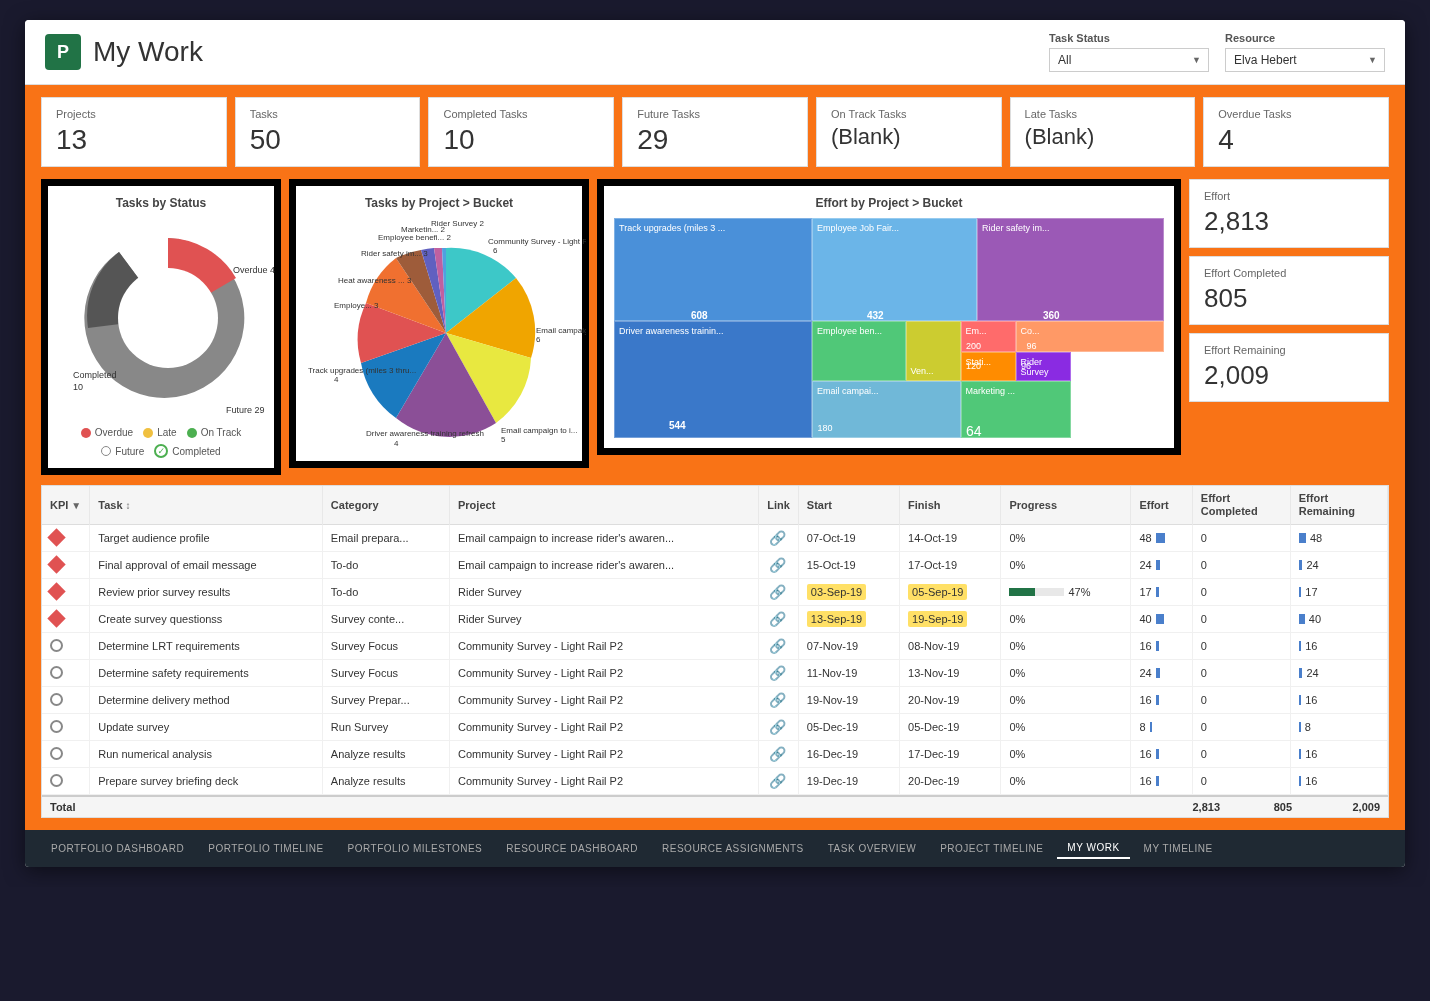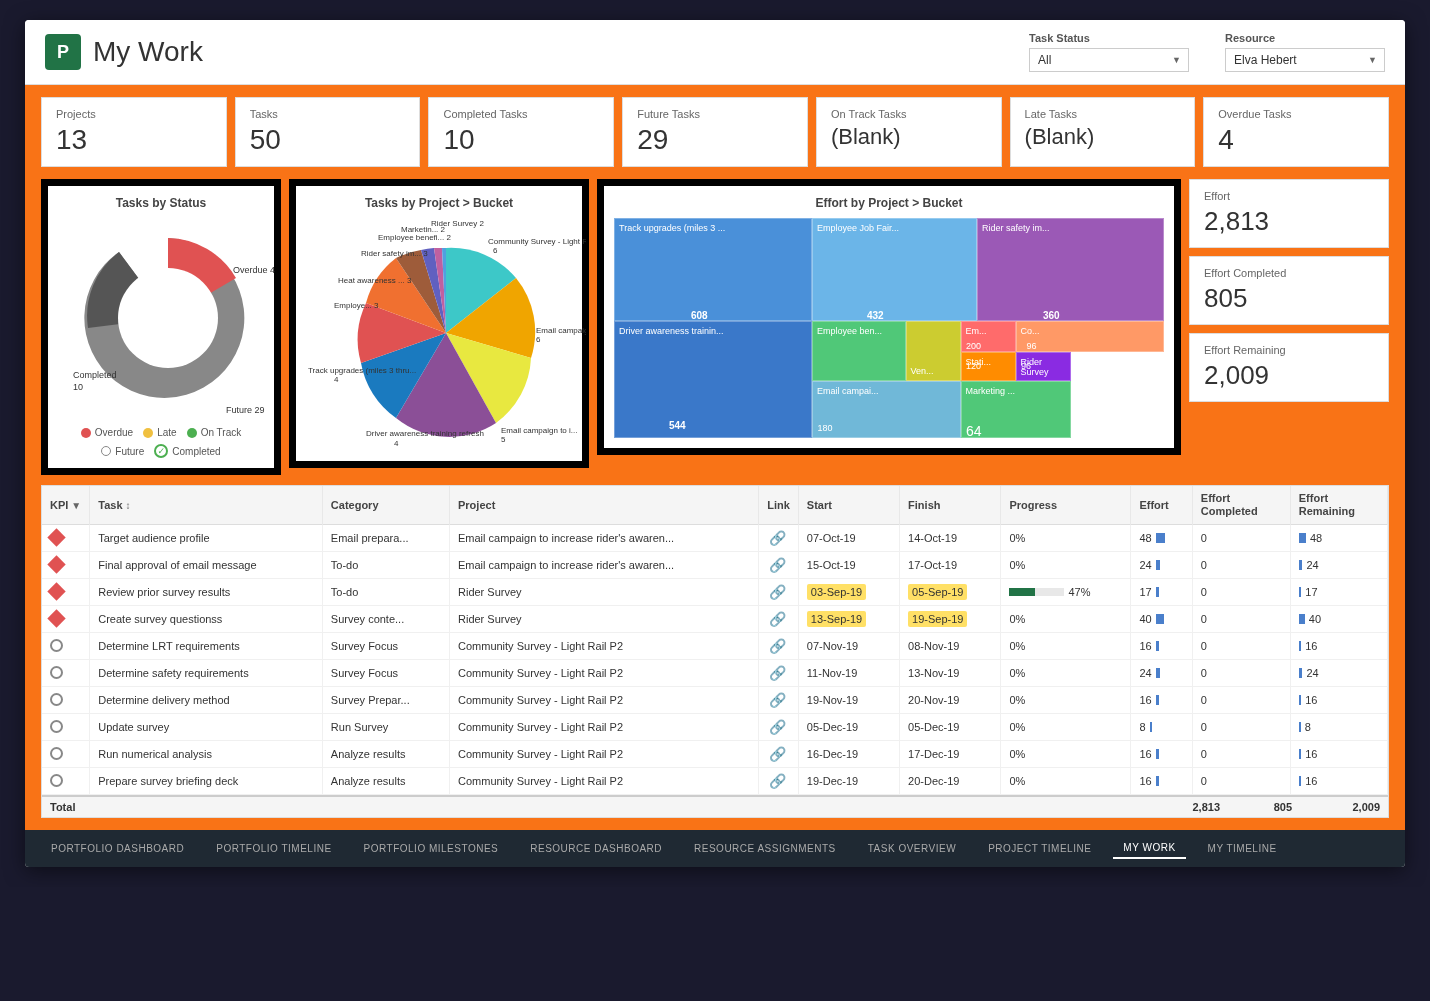--- a/index.html
+++ b/index.html
@@ -43,21 +43,21 @@
     }
 
     .page-title {
       font-size: 28px;
       font-weight: 300;
       color: #333;
     }
 
     .header-filters {
       display: flex;
-      gap: 36px;
+      gap: 16px;
       align-items: flex-start;
     }
 
     .filter-group {
       display: flex;
       flex-direction: column;
       gap: 4px;
     }
 
     .filter-label {
@@ -270,21 +270,21 @@
       padding: 4px 8px;
       font-weight: 600;
       font-size: 11px;
     }
 
     
     .tab-bar {
       background: #1f2933;
       padding: 8px 16px;
       display: flex;
-      gap: 12px;
+      gap: 4px;
       align-items: center;
     }
 
     .tab-item {
       padding: 4px 10px;
       font-size: 10px;
       color: #aaa;
       cursor: pointer;
       white-space: nowrap;
       text-transform: uppercase;

